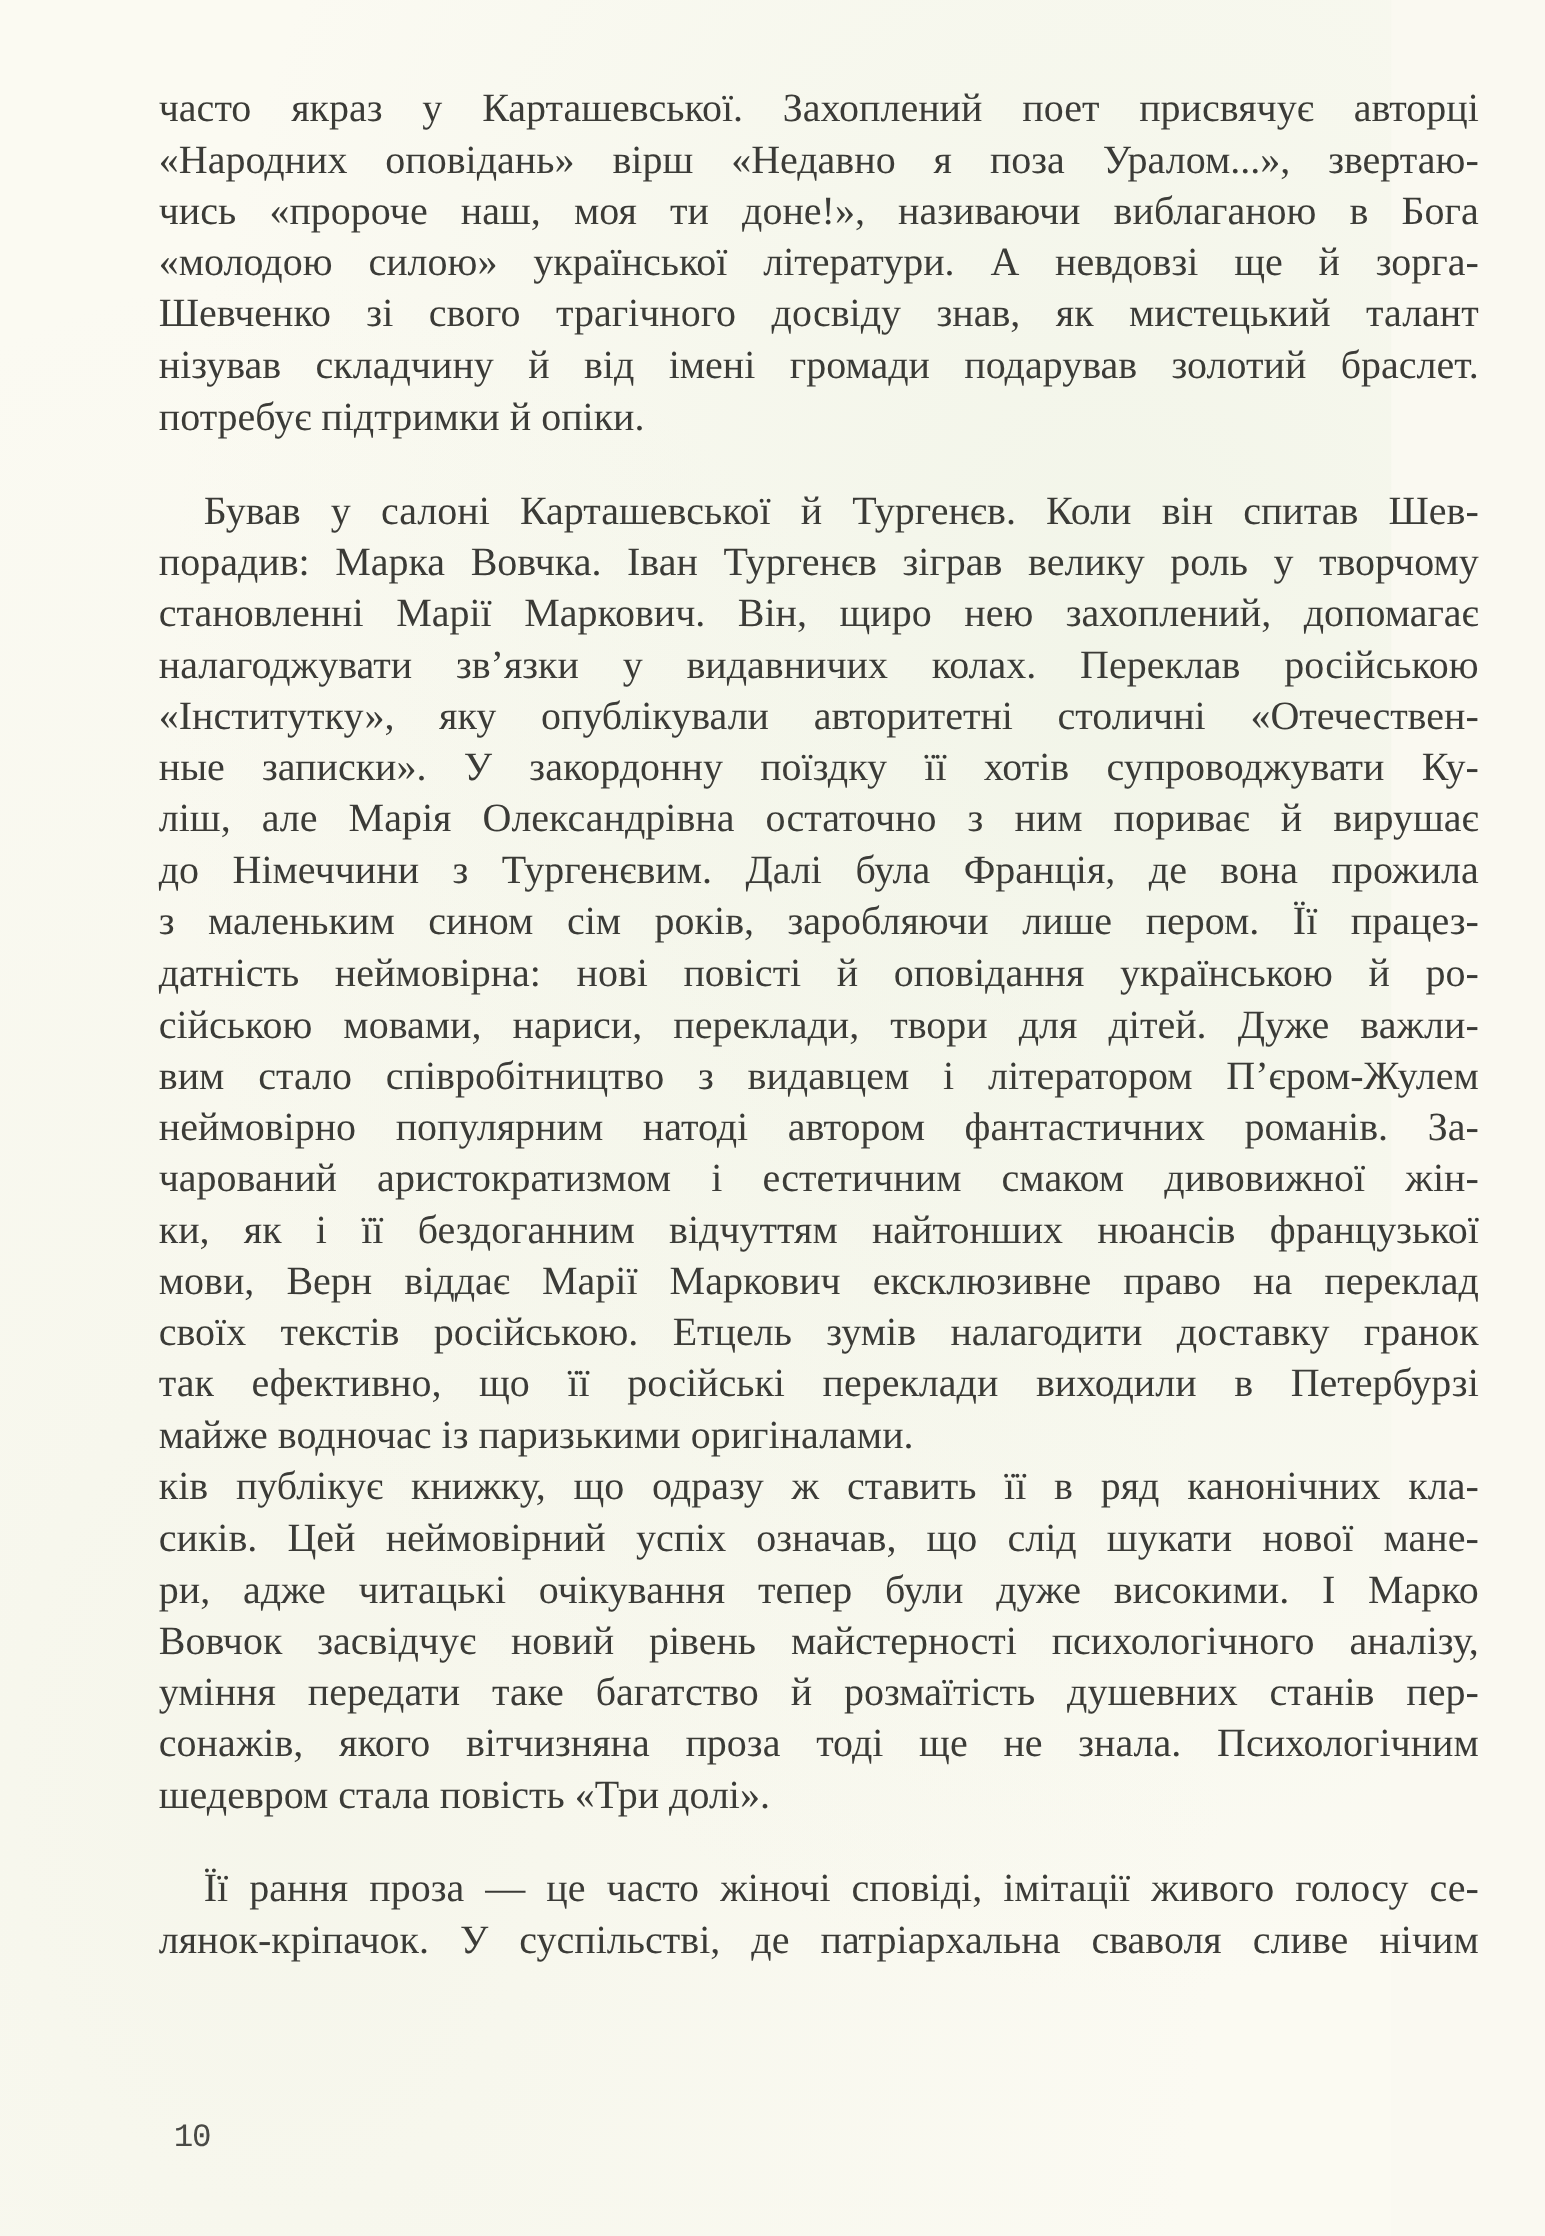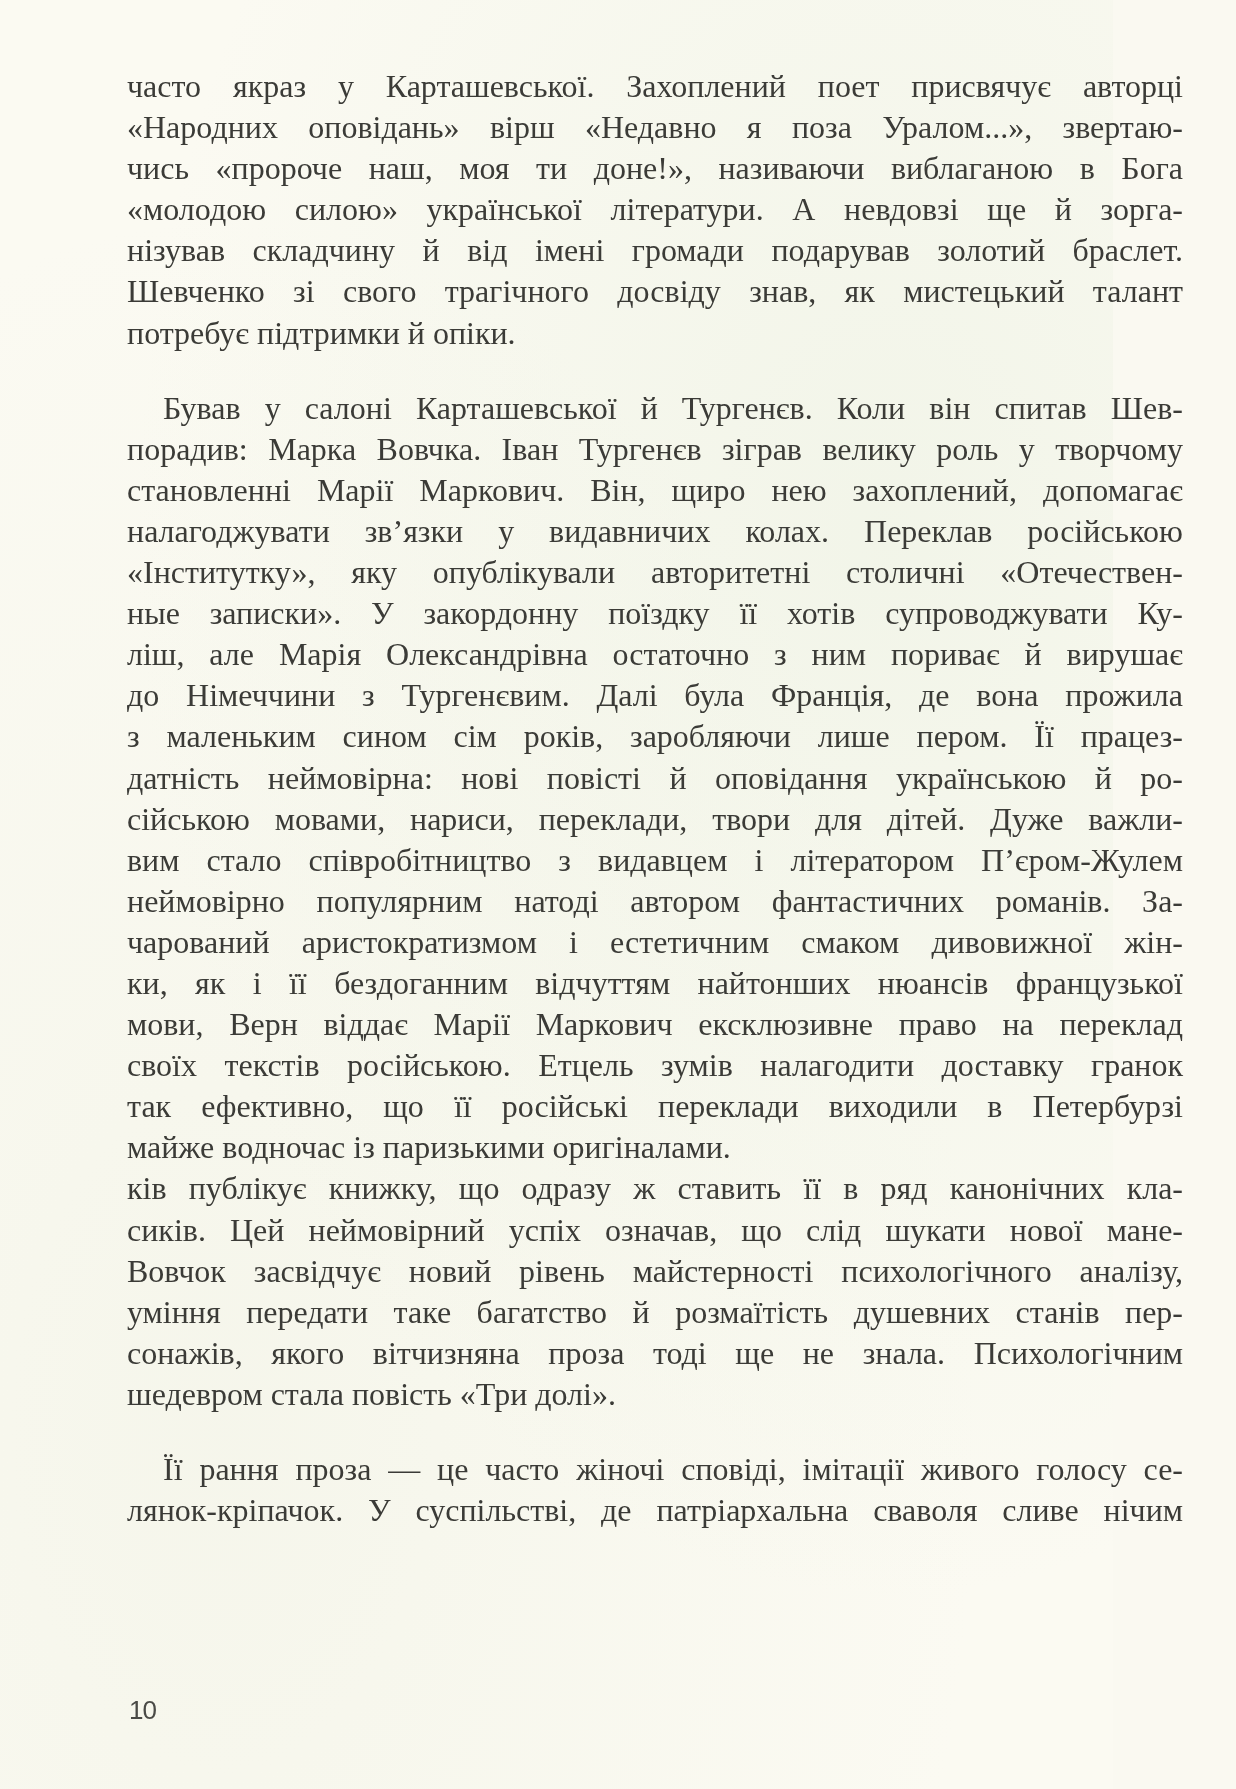--- a/index.html
+++ b/index.html
@@ -39,43 +39,43 @@
   }
   .line.last {
     text-align-last: left;
   }
   .line.indent {
     padding-left: 36px;
     margin-top: 34px;
   }
   .page-number {
     position: absolute;
-    left: 129px;
+    left: 139px;
     top: 1696px;
-    font-family: Liberation Sans, sans-serif;
+    font-family: Liberation Mono, monospace;
     font-size: 26px;
     line-height: 28px;
     color: #4a4a46;
     letter-spacing: -1px;
     text-align: right;
   }
 </style>
 </head>
 <body>
 
 <div class="page">
   <div class="text-block">
 
     <div>
       <span class="line">часто якраз у Карташевської. Захоплений поет присвячує авторці</span>
       <span class="line">«Народних оповідань» вірш «Недавно я поза Уралом...», звертаю-</span>
       <span class="line">чись «пророче наш, моя ти доне!», називаючи виблаганою в Бога</span>
       <span class="line">«молодою силою» української літератури. А невдовзі ще й зорга-</span>
+      <span class="line">Шевченко зі свого трагічного досвіду знав, як мистецький талант</span>
       <span class="line">нізував складчину й від імені громади подарував золотий браслет.</span>
-      <span class="line">Шевченко зі свого трагічного досвіду знав, як мистецький талант</span>
       <span class="line last">потребує підтримки й опіки.</span>
     </div>
 
     <div>
       <span class="line indent">Бував у салоні Карташевської й Тургенєв. Коли він спитав Шев-</span>
       <span class="line">порадив: Марка Вовчка. Іван Тургенєв зіграв велику роль у творчому</span>
       <span class="line">становленні Марії Маркович. Він, щиро нею захоплений, допомагає</span>
       <span class="line">налагоджувати зв’язки у видавничих колах. Переклав російською</span>
       <span class="line">«Інститутку», яку опублікували авторитетні столичні «Отечествен-</span>
       <span class="line">ные записки». У закордонну поїздку її хотів супроводжувати Ку-</span>
@@ -90,20 +90,21 @@
       <span class="line">ки, як і її бездоганним відчуттям найтонших нюансів французької</span>
       <span class="line">мови, Верн віддає Марії Маркович ексклюзивне право на переклад</span>
       <span class="line">своїх текстів російською. Етцель зумів налагодити доставку гранок</span>
       <span class="line">так ефективно, що її російські переклади виходили в Петербурзі</span>
       <span class="line last">майже водночас із паризькими оригіналами.</span>
     </div>
 
     <div>
       <span class="line">ків публікує книжку, що одразу ж ставить її в ряд канонічних кла-</span>
       <span class="line">сиків. Цей неймовірний успіх означав, що слід шукати нової мане-</span>
+      <span class="line">ри, адже читацькі очікування тепер були дуже високими. І Марко</span>
       <span class="line">Вовчок засвідчує новий рівень майстерності психологічного аналізу,</span>
       <span class="line">уміння передати таке багатство й розмаїтість душевних станів пер-</span>
       <span class="line">сонажів, якого вітчизняна проза тоді ще не знала. Психологічним</span>
       <span class="line last">шедевром стала повість «Три долі».</span>
     </div>
 
     <div>
       <span class="line indent">Її рання проза — це часто жіночі сповіді, імітації живого голосу се-</span>
       <span class="line">лянок-кріпачок. У суспільстві, де патріархальна сваволя сливе нічим</span>
     </div>

